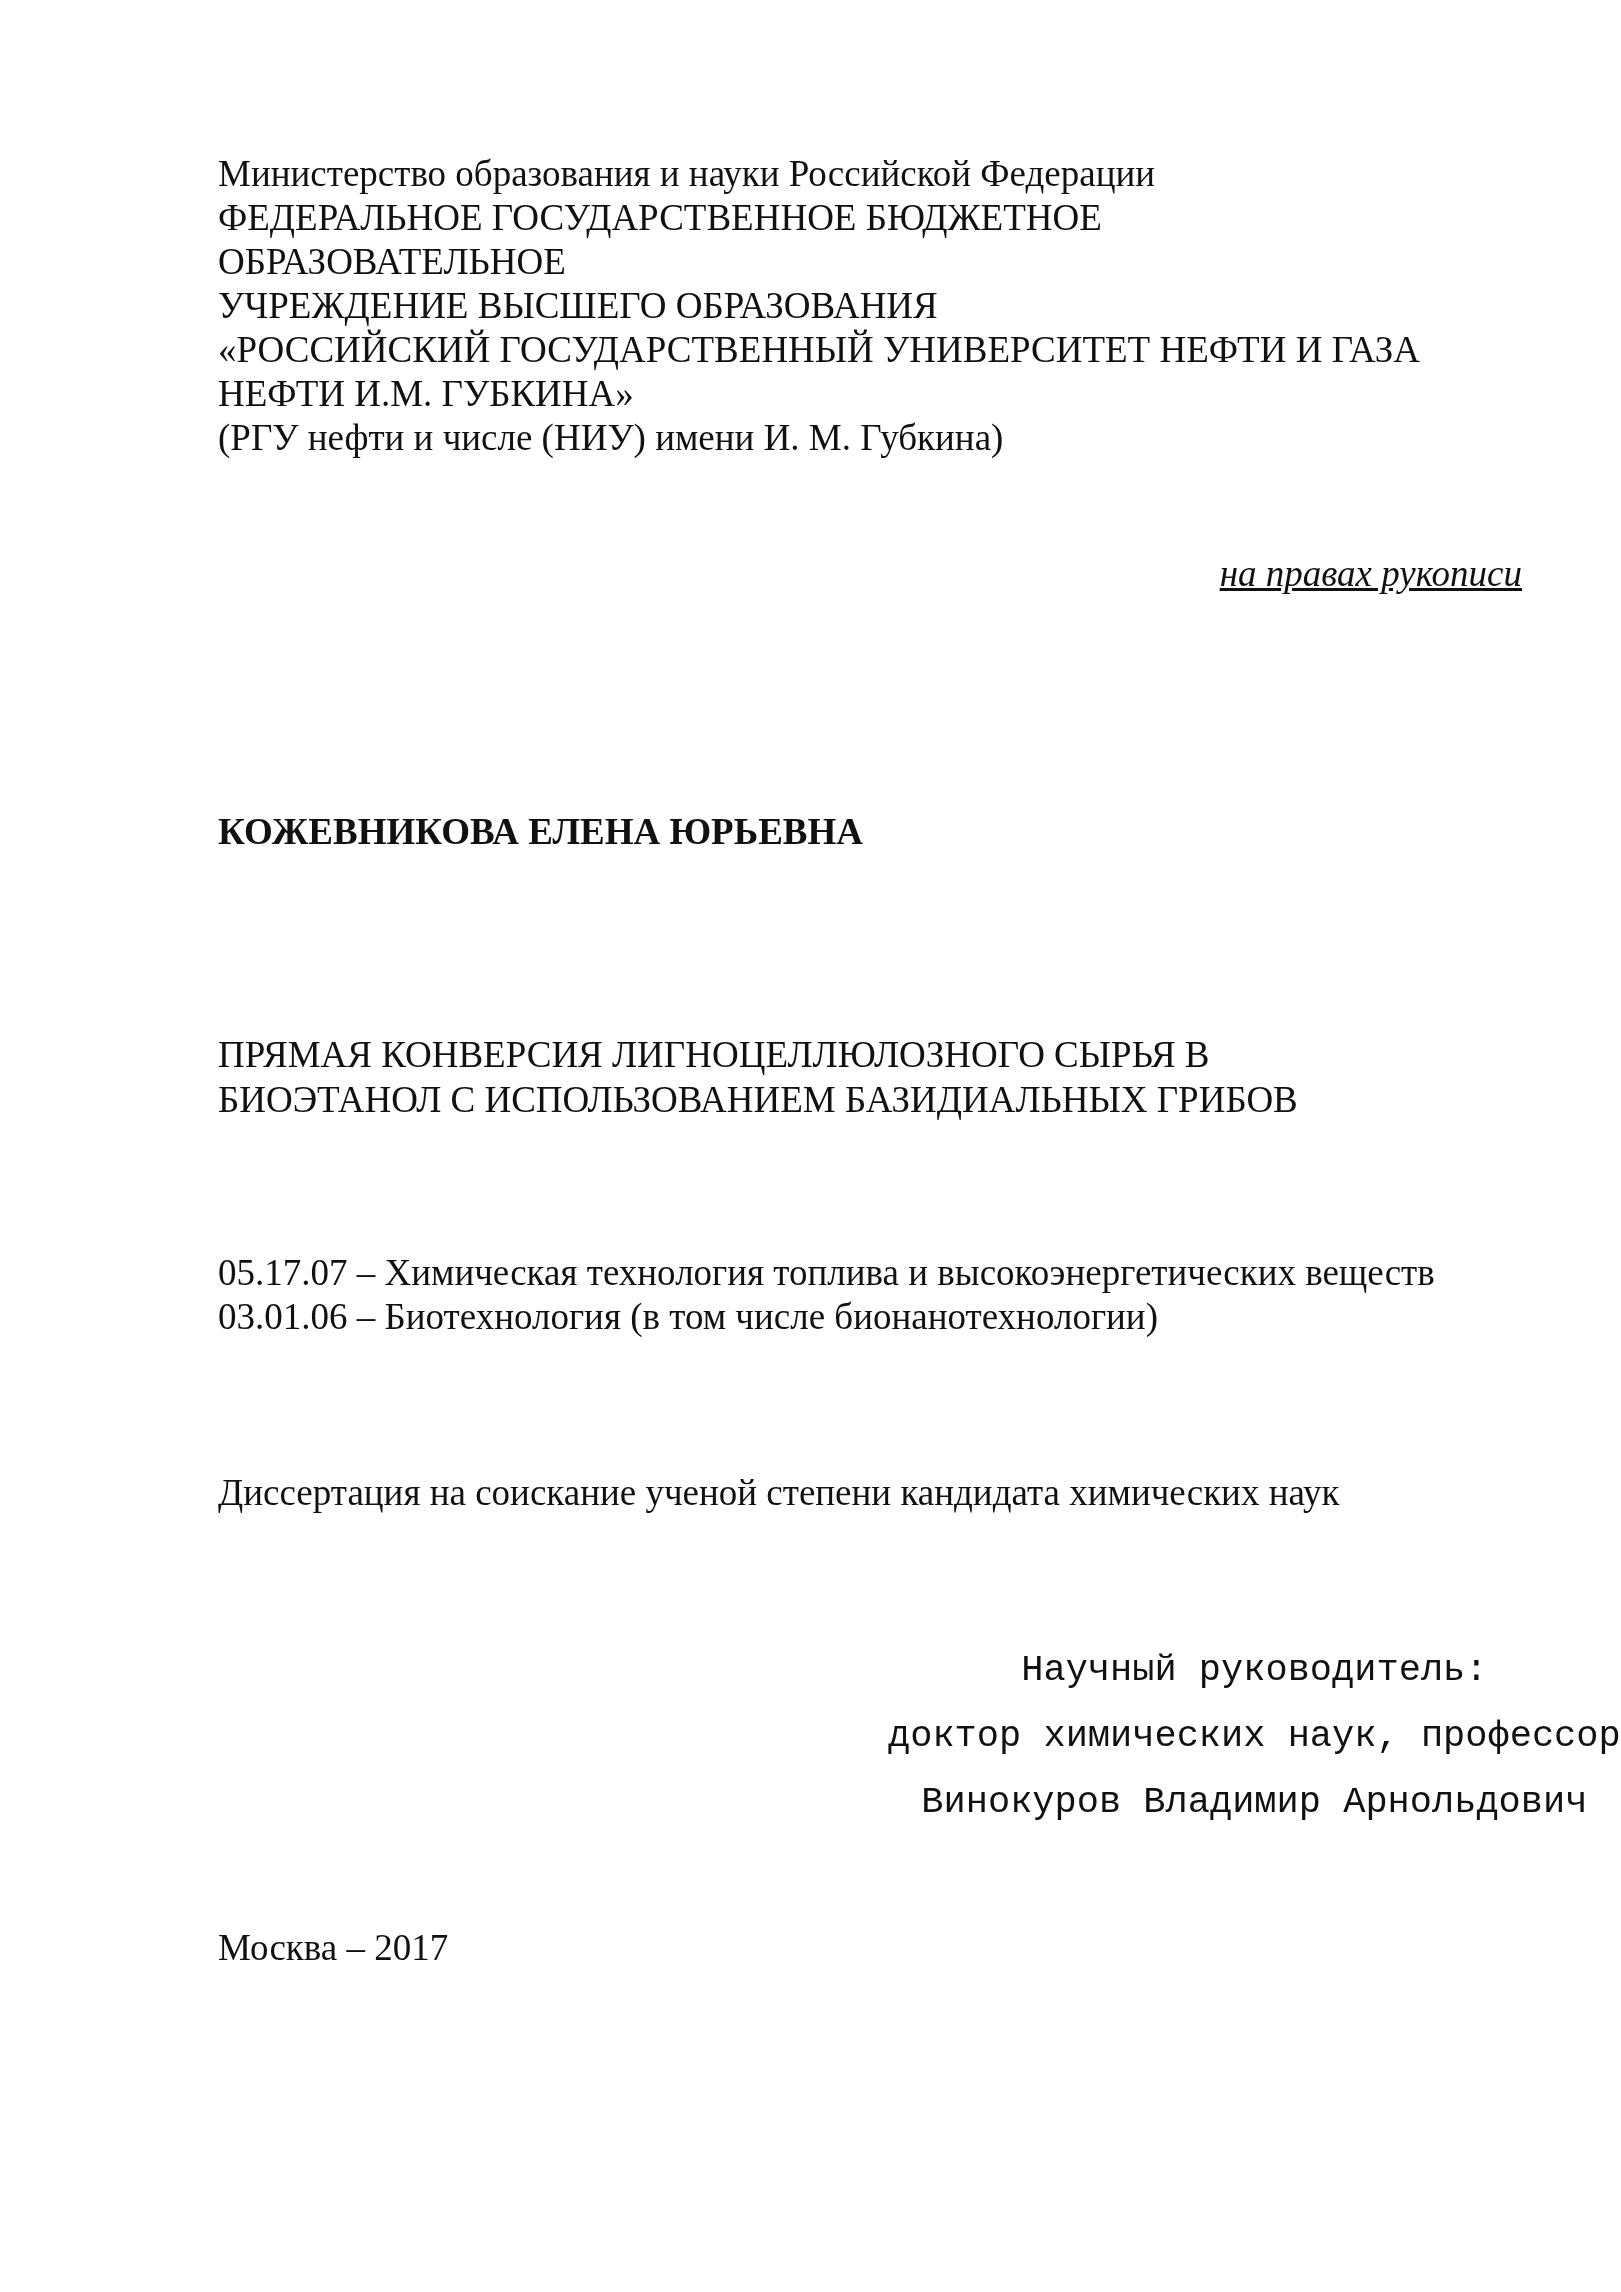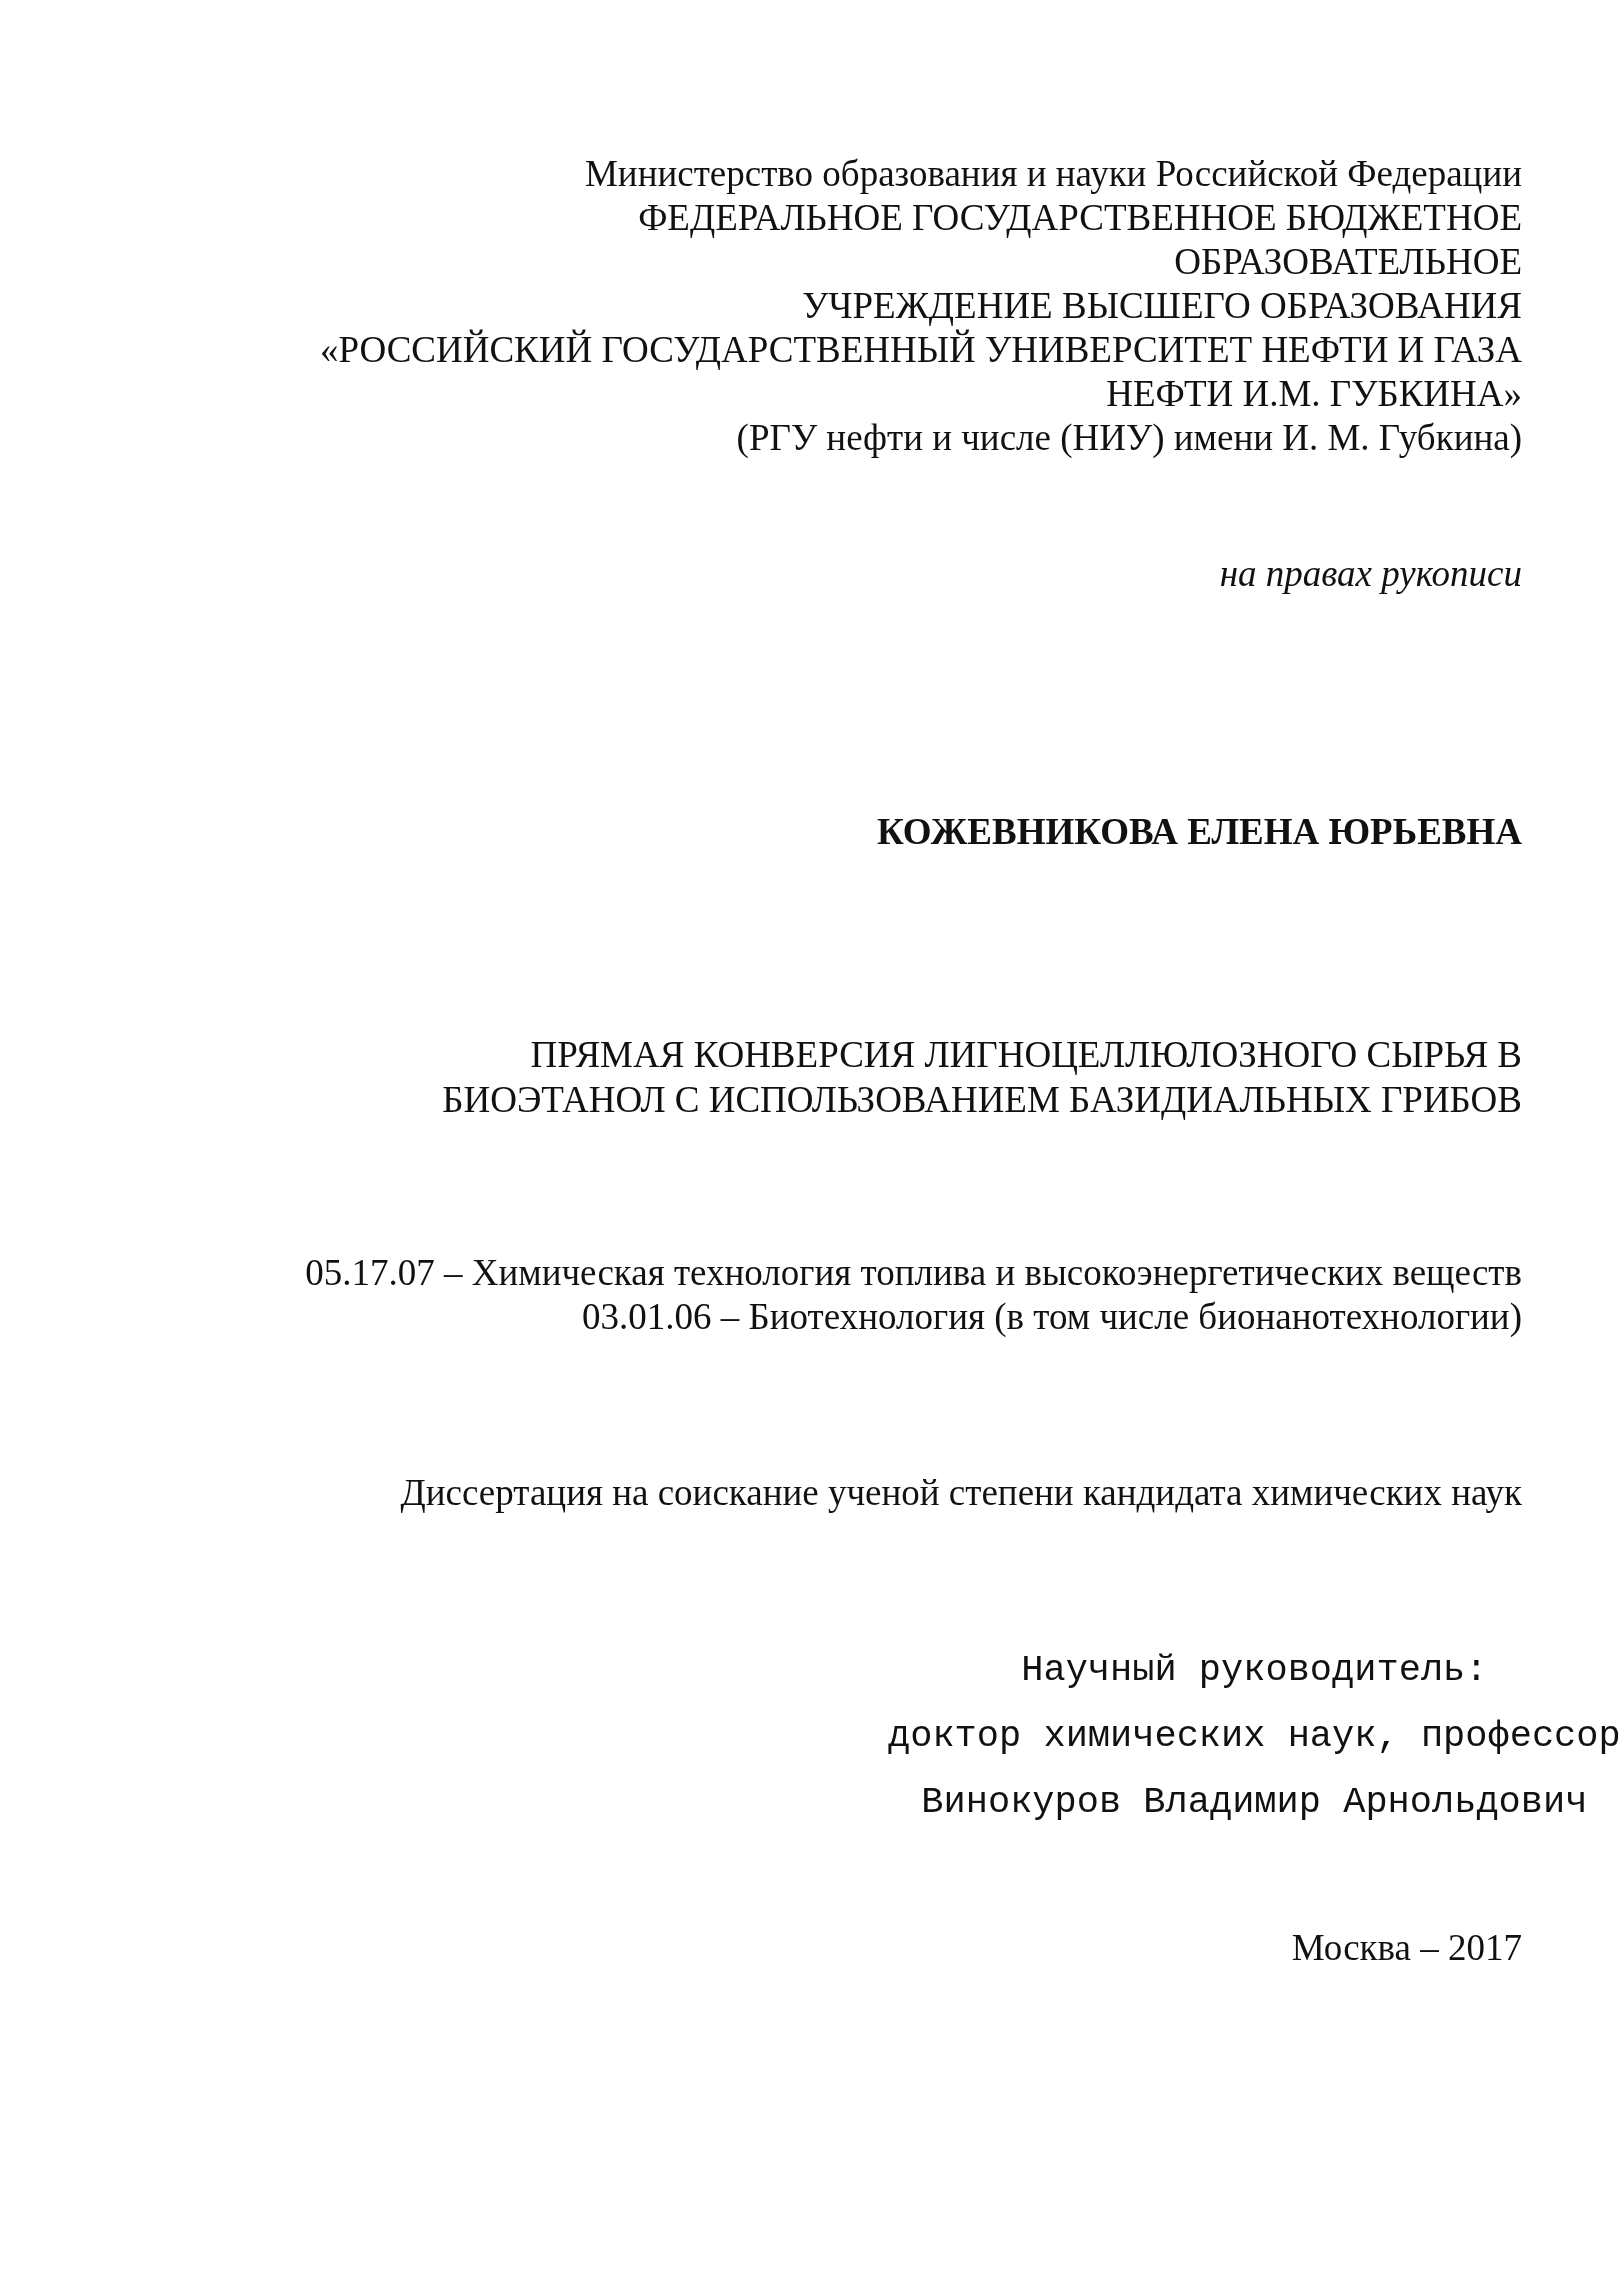--- a/index.html
+++ b/index.html
@@ -13,35 +13,36 @@
     height: 2293px;
     background: #ffffff;
     color: #111111;
     font-family: "Liberation Serif", "DejaVu Serif", serif;
     overflow: hidden;
   }
   .band {
     position: absolute;
     left: 218px;
     width: 1304px;
-    text-align: right;
+    text-align: left;
   }
   .line { white-space: nowrap; }
 
   .header-block {
     top: 152px;
     font-size: 37px;
     line-height: 44px;
   }
   .manuscript-note {
     top: 552px;
     text-align: right;
     font-style: italic;
     font-size: 37px;
     line-height: 44px;
+    text-decoration: underline;
   }
   .author-block {
     top: 810px;
     font-weight: bold;
     font-size: 37px;
     line-height: 44px;
   }
   .title-block {
     top: 1032px;
     font-weight: normal;

